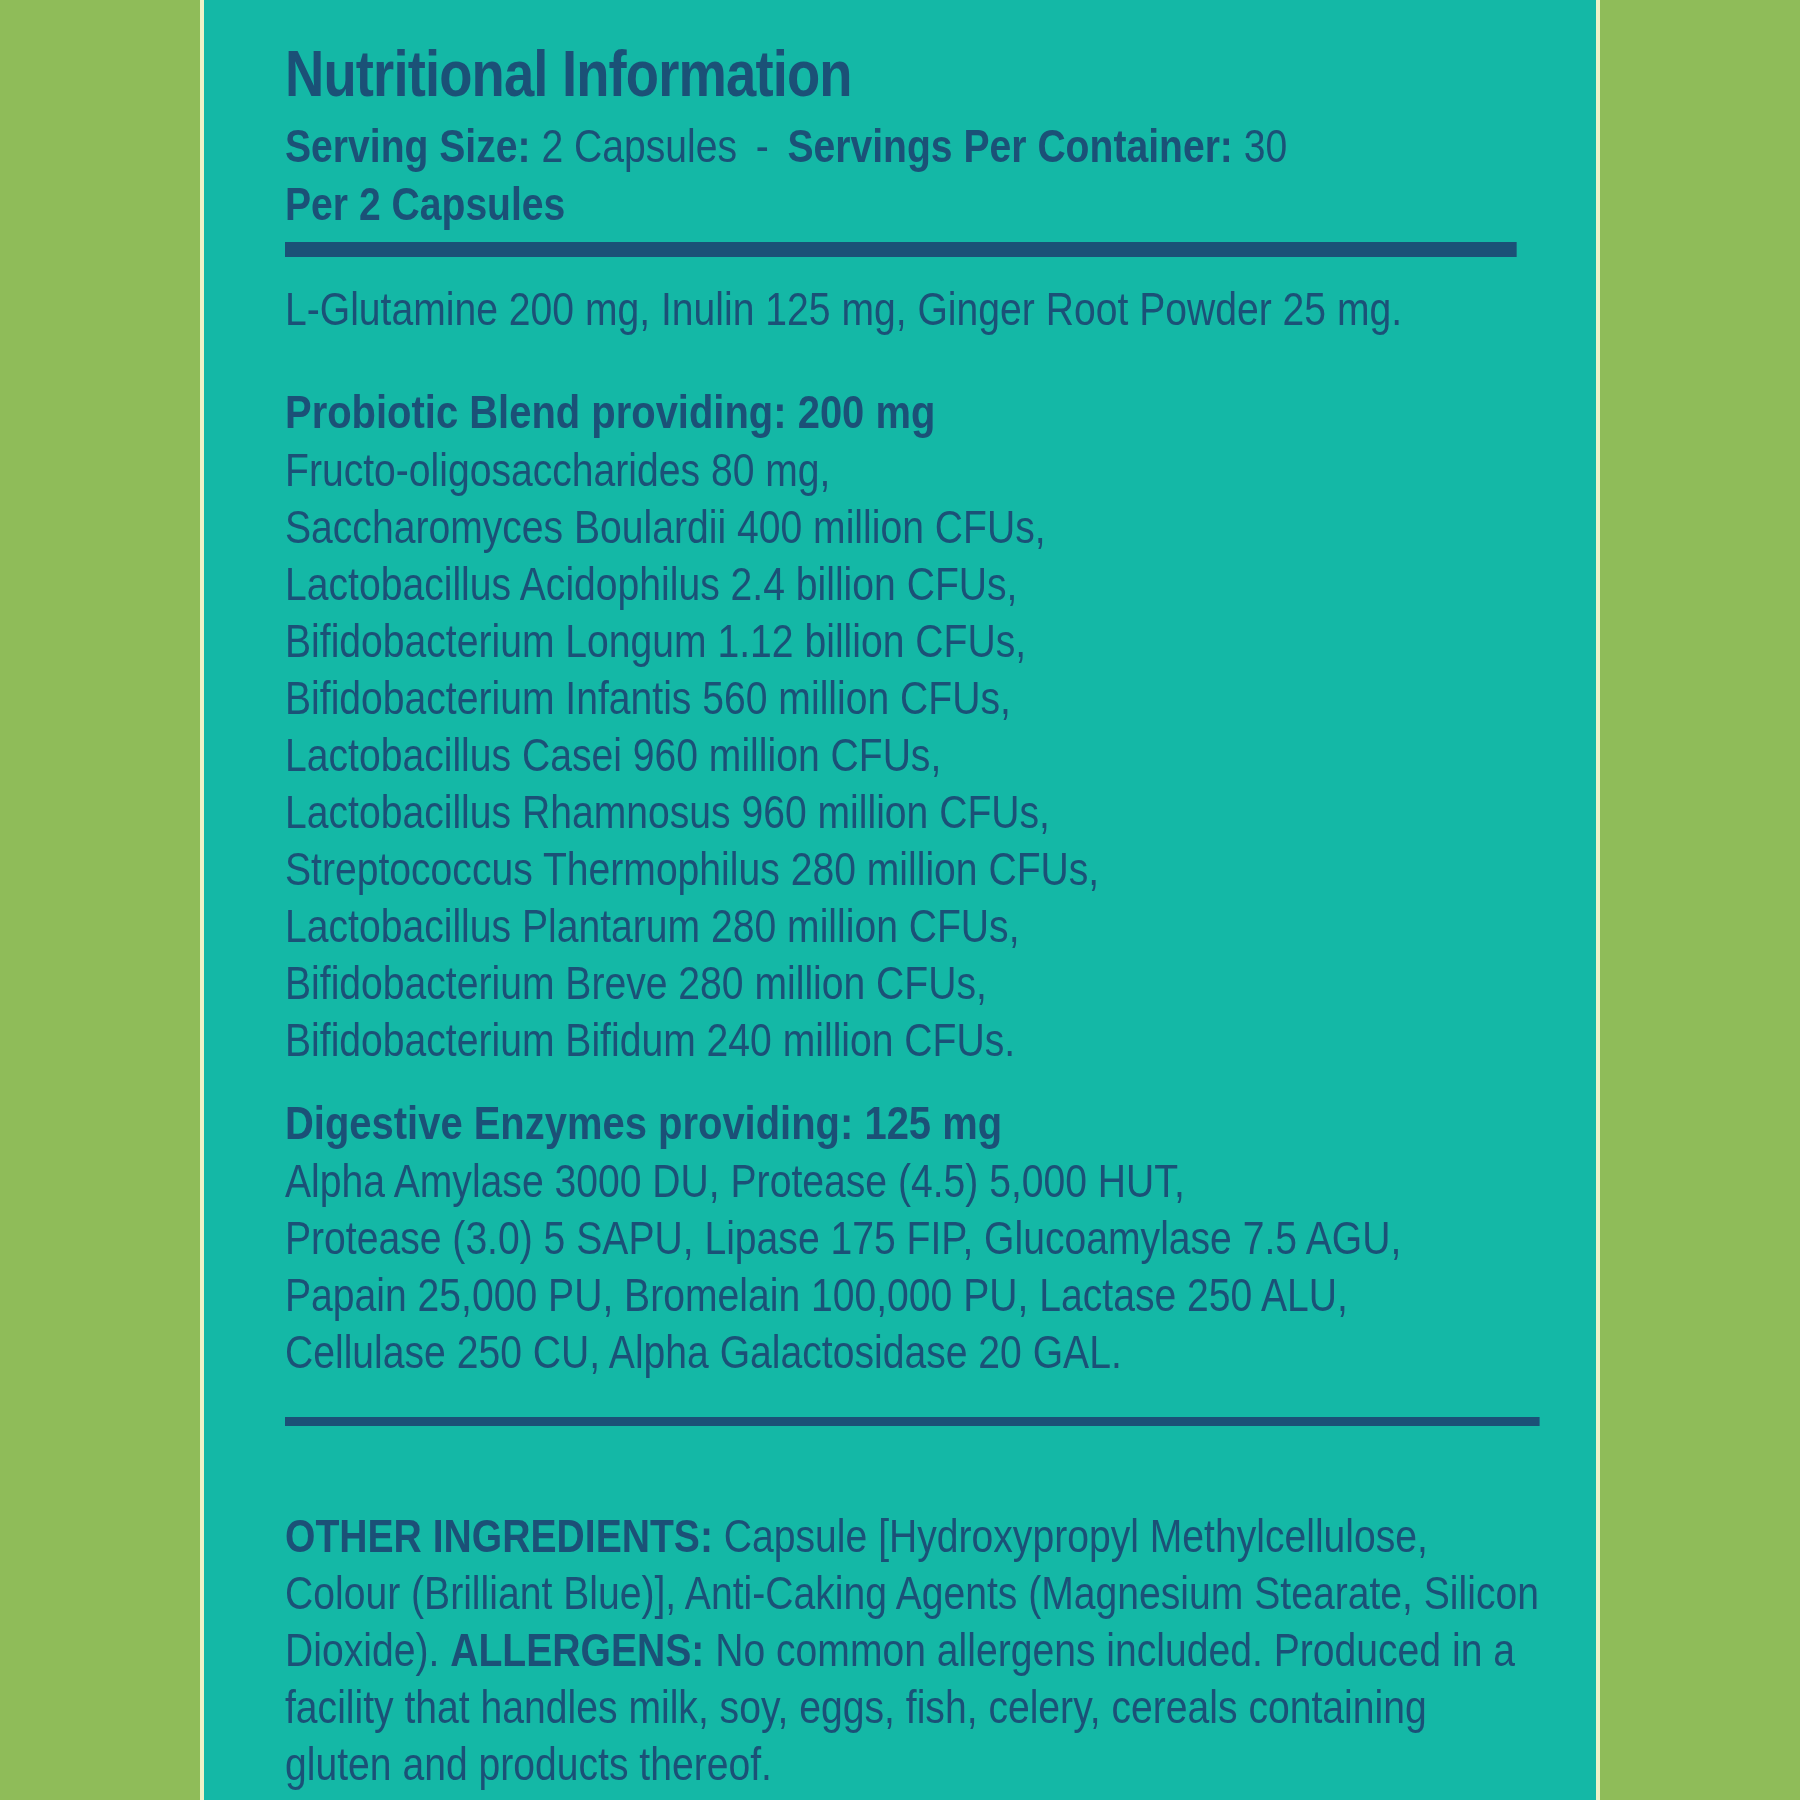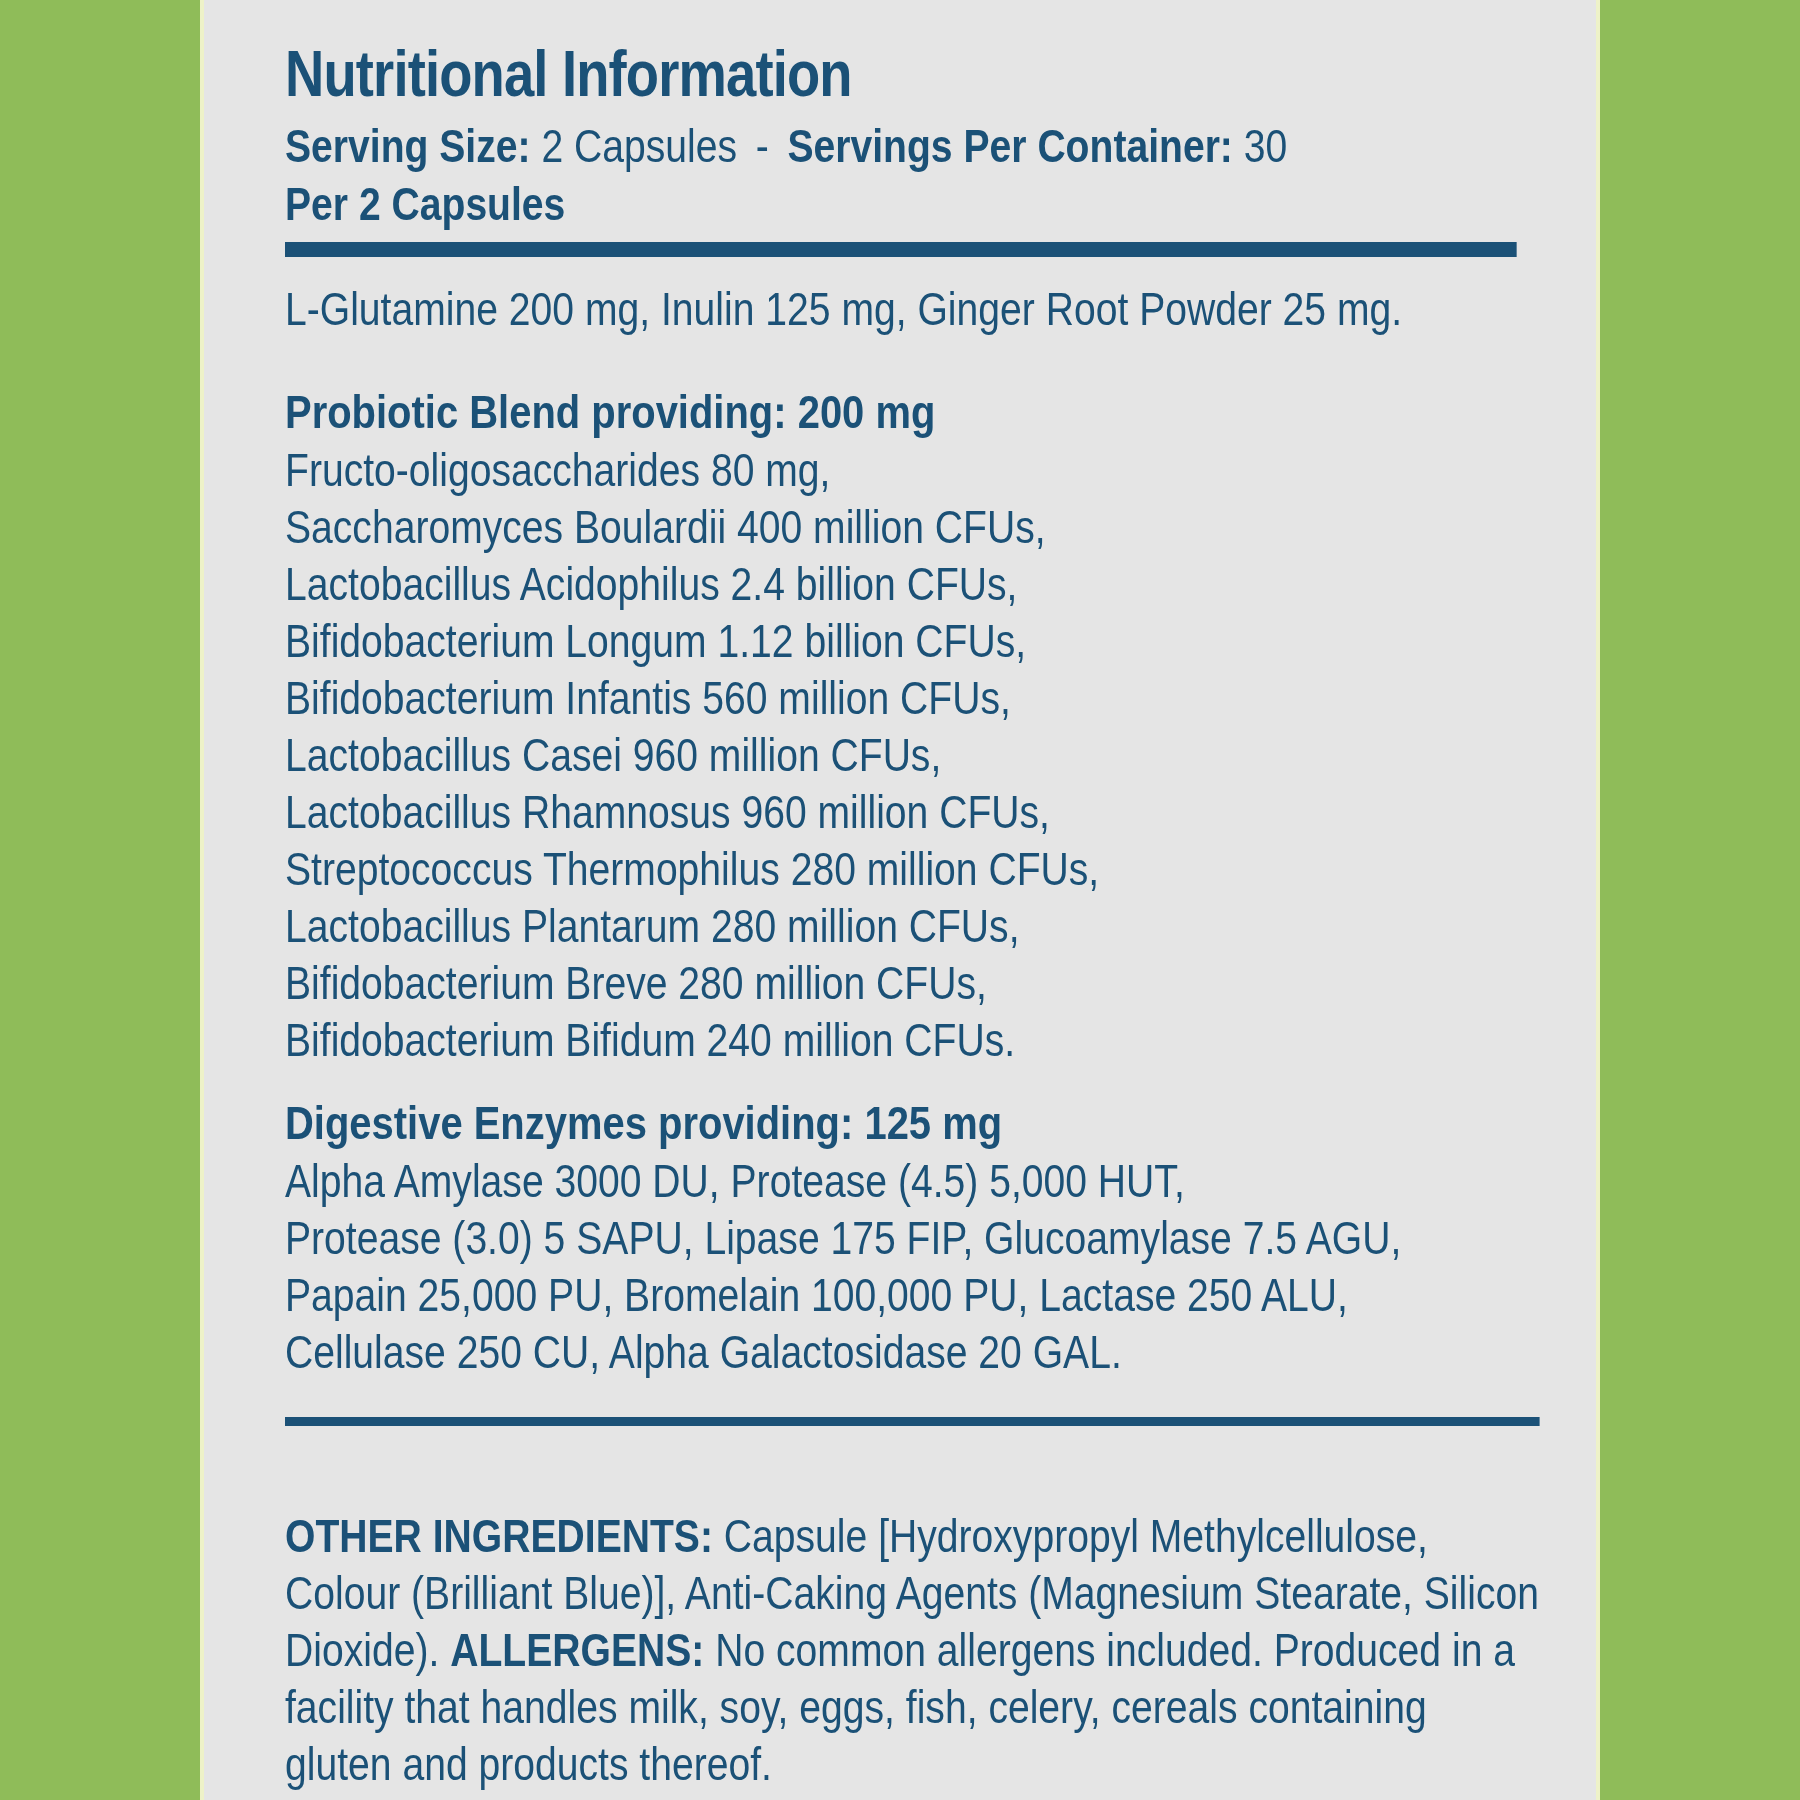--- a/index.html
+++ b/index.html
@@ -4,21 +4,21 @@
 <style>
   html, body {
     margin: 0;
     padding: 0;
     background: #ffffff;
   }
   .page {
     position: relative;
     width: 1800px;
     height: 1800px;
-    background: #e5e5e5;
+    background: #14b8a6;
     overflow: hidden;
     font-family: "Liberation Sans", sans-serif;
   }
   .green-band {
     position: absolute;
     top: 0;
     bottom: 0;
     width: 200px;
     background: #8FBC59;
   }

